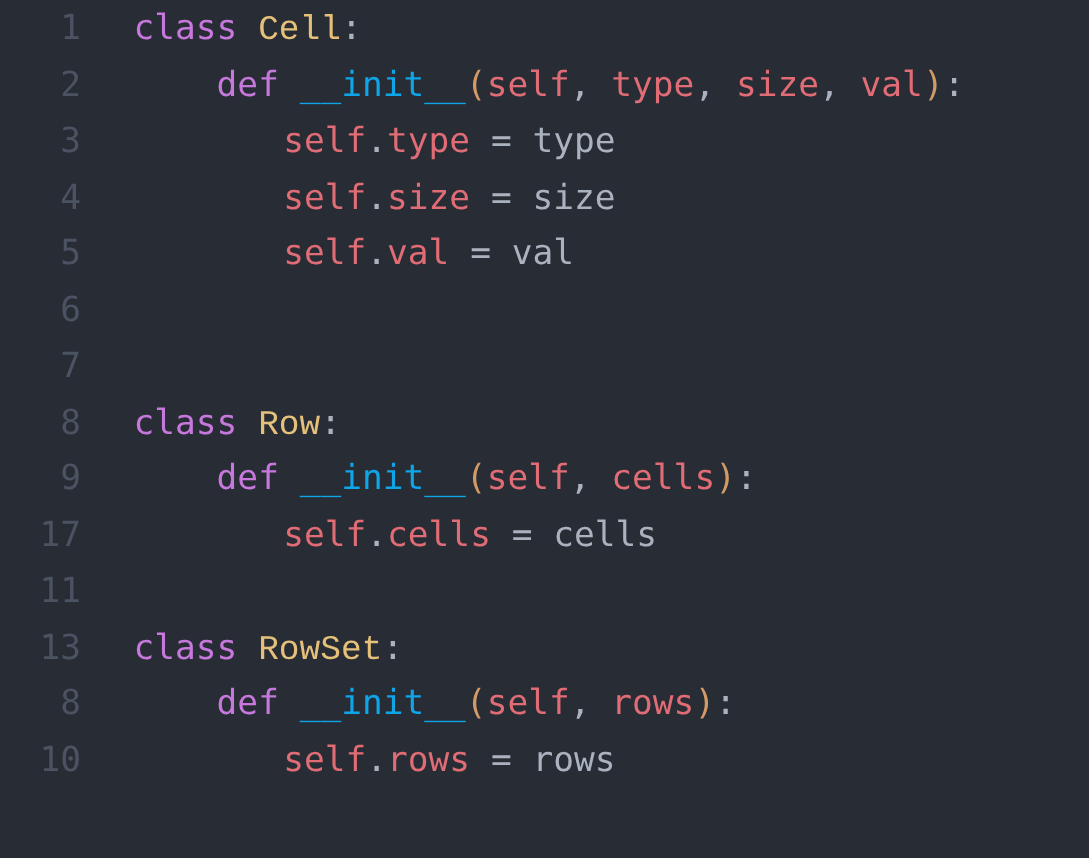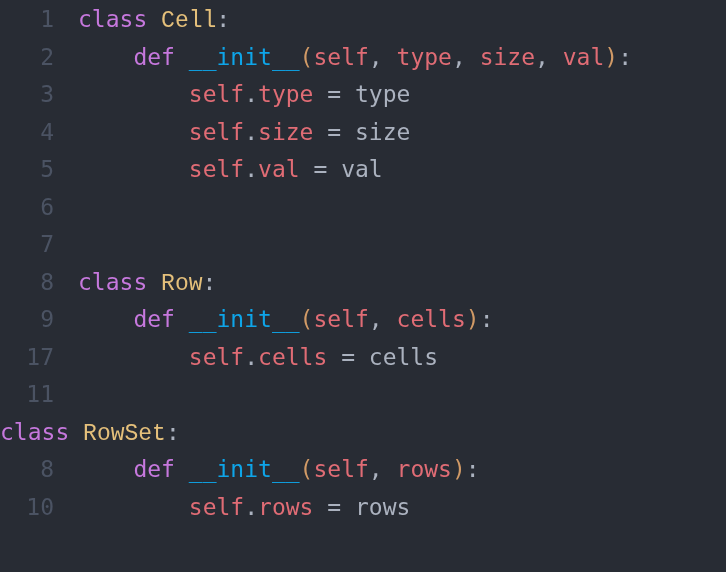--- a/index.html
+++ b/index.html
@@ -25,21 +25,21 @@
   }
   .gutter {
     width: 54px;
     text-align: right;
     color: #4b5363;
     padding-right: 24px;
     user-select: none;
     flex-shrink: 0;
   }
   .code { color: #abb2bf; }
-  .kw      { color: #c678dd; }               
+  .kw      { color: #c678dd; margin-left: 11px; }               
   .cls     { color: #e5c07b; font-family: Liberation Mono, monospace; }               
   .fn      { color: #0ea5e9; }               
   .selfc   { color: #e06c75; }               
   .paren   { color: #d19a66; }               
   .punct   { color: #abb2bf; }               
   .param   { color: #abb2bf; }               
 </style>
 </head>
 <body>
 
@@ -49,16 +49,16 @@
   <div class="line"><span class="gutter">2</span><span class="code"><span class="punct">    </span><span class="kw">def</span><span class="punct"> </span><span class="fn">__init__</span><span class="paren">(</span><span class="selfc">self</span><span class="punct">, </span><span class="selfc">type</span><span class="punct">, </span><span class="selfc">size</span><span class="punct">, </span><span class="selfc">val</span><span class="paren">)</span><span class="punct">:</span></span></div>
   <div class="line"><span class="gutter">3</span><span class="code"><span class="punct">        </span><span class="selfc">self</span><span class="punct">.</span><span class="selfc">type</span><span class="punct"> = </span><span class="param">type</span></span></div>
   <div class="line"><span class="gutter">4</span><span class="code"><span class="punct">        </span><span class="selfc">self</span><span class="punct">.</span><span class="selfc">size</span><span class="punct"> = </span><span class="param">size</span></span></div>
   <div class="line"><span class="gutter">5</span><span class="code"><span class="punct">        </span><span class="selfc">self</span><span class="punct">.</span><span class="selfc">val</span><span class="punct"> = </span><span class="param">val</span></span></div>
   <div class="line"><span class="gutter">6</span><span class="code"></span></div>
   <div class="line"><span class="gutter">7</span><span class="code"></span></div>
   <div class="line"><span class="gutter">8</span><span class="code"><span class="kw">class</span><span class="punct"> </span><span class="cls">Row</span><span class="punct">:</span></span></div>
   <div class="line"><span class="gutter">9</span><span class="code"><span class="punct">    </span><span class="kw">def</span><span class="punct"> </span><span class="fn">__init__</span><span class="paren">(</span><span class="selfc">self</span><span class="punct">, </span><span class="selfc">cells</span><span class="paren">)</span><span class="punct">:</span></span></div>
   <div class="line"><span class="gutter">17</span><span class="code"><span class="punct">        </span><span class="selfc">self</span><span class="punct">.</span><span class="selfc">cells</span><span class="punct"> = </span><span class="param">cells</span></span></div>
   <div class="line"><span class="gutter">11</span><span class="code"></span></div>
-  <div class="line"><span class="code"><span class="kw">class</span><span class="punct"> </span><span class="cls">RowSet</span><span class="punct">:</span></span></div>
+  <div class="line"><span class="gutter">13</span><span class="code"><span class="kw">class</span><span class="punct"> </span><span class="cls">RowSet</span><span class="punct">:</span></span></div>
   <div class="line"><span class="gutter">8</span><span class="code"><span class="punct">    </span><span class="kw">def</span><span class="punct"> </span><span class="fn">__init__</span><span class="paren">(</span><span class="selfc">self</span><span class="punct">, </span><span class="selfc">rows</span><span class="paren">)</span><span class="punct">:</span></span></div>
   <div class="line"><span class="gutter">10</span><span class="code"><span class="punct">        </span><span class="selfc">self</span><span class="punct">.</span><span class="selfc">rows</span><span class="punct"> = </span><span class="param">rows</span></span></div>
 </div>
 
 </body></html>

